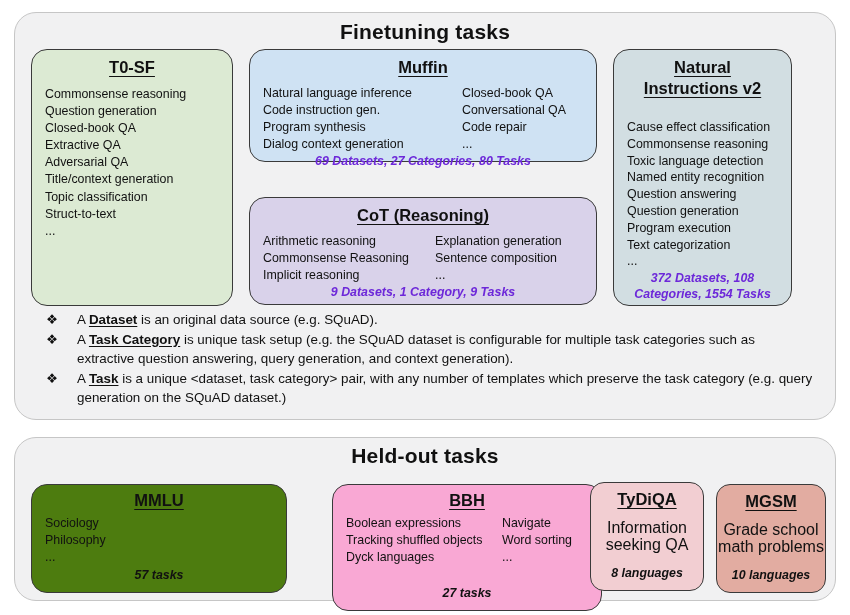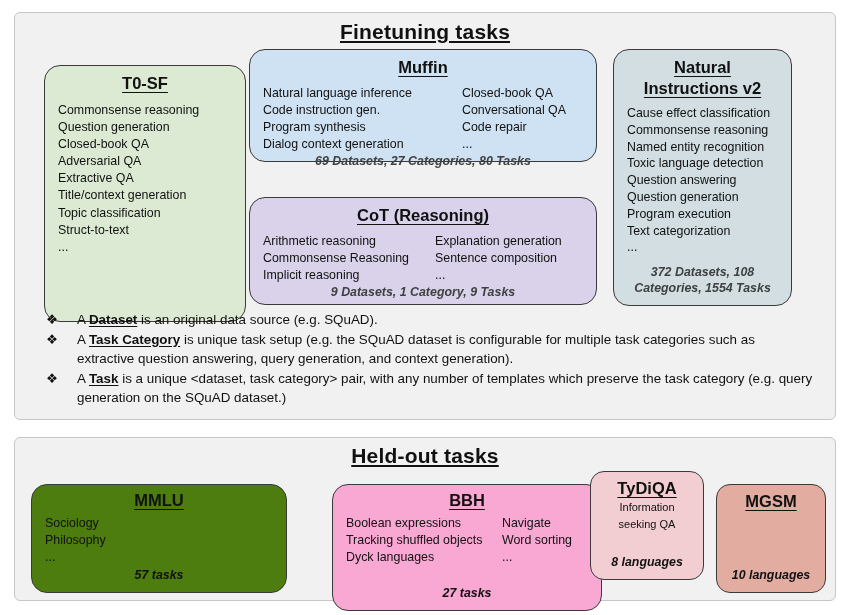--- a/index.html
+++ b/index.html
@@ -1,52 +1,52 @@
 <!DOCTYPE html>
 <html><head>
 <meta charset="utf-8">
 <style>
   * { margin:0; padding:0; box-sizing:border-box; }
   html,body { width:850px; height:615px; background:#ffffff;
     font-family:"Liberation Sans", sans-serif; color:#111; overflow:hidden; }
   .stage { position:relative; width:850px; height:615px; }
 
-  .panel { position:absolute; background:#f1f1f2; border:1.5px solid #c6c6c6; border-radius:6px;text-decoration:underline; }
+  .panel { position:absolute; background:#f1f1f2; border:1.5px solid #c6c6c6; border-radius:22px; }
   #finetune-panel { left:14px; top:12px; width:822px; height:408px; }
   #heldout-panel  { left:14px; top:437px; width:822px; height:164px; }
   .panel-title { text-align:center; font-size:21px; font-weight:bold; padding-top:7px; letter-spacing:0.2px; }
 
   .box { position:absolute; border:1.5px solid #3a3a3a; border-radius:16px;
          display:flex; flex-direction:column; }
-  #box-t0sf   { left:16px;  top:52px;  width:202px; height:257px; background:#dcead3;margin-left:13px; }
+  #box-t0sf   { left:16px;  top:36px;  width:202px; height:257px; background:#dcead3; }
   #box-muffin { left:234px; top:36px;  width:348px; height:113px; background:#cfe2f3; }
   #box-cot    { left:234px; top:184px; width:348px; height:108px; background:#d9d2ea; }
   #box-niv2   { left:598px; top:36px;  width:179px; height:257px; background:#d2dee2; }
 
   #box-mmlu   { left:16px;  top:46px; width:256px; height:109px; background:#4d7c0f; }
   #box-bbh    { left:289px; top:46px; width:270px; height:127px; background:#f9a8d4;margin-left:28px; }
-  #box-tydiqa { left:575px; top:33px; width:114px; height:109px; background:#f2ced2; border-radius:14px; }
+  #box-tydiqa { left:575px; top:44px; width:114px; height:109px; background:#f2ced2; border-radius:14px; }
   #box-mgsm   { left:701px; top:46px; width:110px; height:109px; background:#e2aca1; border-radius:14px; }
 
   .box-title { text-align:center; font-weight:bold; font-size:16.5px; padding-top:7px; line-height:21px; }
   .u { text-decoration:underline; text-underline-offset:3px; }
 
   .items { padding:8px 4px 0 13px; font-size:12.4px; line-height:17.1px; }
   .cols  { display:flex; padding:7px 4px 0 13px; font-size:12.4px; line-height:17.1px; }
   #box-muffin .col-l { width:199px; }
   #box-cot    .col-l { width:172px; }
   #box-mmlu   .col-l { width:137px; }
   #box-bbh    .col-l { width:156px; }
 
   .stats { margin-top:auto; text-align:center; font-weight:bold; font-style:italic;
            font-size:12.4px; line-height:16px; padding:0 12px 9px; }
-  .stats.blue { color:#404040; }
+  .stats.blue { color:#6d28d9; }
   .stats.dark { color:#111; }
 
-  .center-body { text-align:center; font-size:11px; line-height:16.5px; }
+  .center-body { text-align:center; font-size:16px; line-height:16.5px; padding-top:10px; }
 
   .notes { position:absolute; left:28px; right:20px; top:297px;
            font-size:13.4px; line-height:19.5px; }
   .note { display:flex; }
   .note-marker { width:18px; margin-right:16px; text-align:center; flex:none; }
   .note-term { font-weight:bold; text-decoration:underline; text-underline-offset:2px; }
   .note-text { flex:1; }
 </style>
 </head>
 <body>
@@ -55,22 +55,22 @@
 
   <div class="panel" id="finetune-panel">
     <div class="panel-title">Finetuning tasks</div>
 
     <div class="box" id="box-t0sf">
       <div class="box-title"><span class="u">T0-SF</span></div>
       <div class="items">
         <div>Commonsense reasoning</div>
         <div>Question generation</div>
         <div>Closed-book QA</div>
+        <div>Extractive QA</div>
         <div>Adversarial QA</div>
-        <div>Extractive QA</div>
         <div>Title/context generation</div>
         <div>Topic classification</div>
         <div>Struct-to-text</div>
         <div>...</div>
       </div>
     </div>
 
     <div class="box" id="box-muffin">
       <div class="box-title"><span class="u">Muffin</span></div>
       <div class="cols">
@@ -105,25 +105,25 @@
         </div>
       </div>
       <div class="stats blue">9 Datasets, 1 Category, 9 Tasks</div>
     </div>
 
     <div class="box" id="box-niv2">
       <div class="box-title">
         <div><span class="u">Natural</span></div>
         <div><span class="u">Instructions v2</span></div>
       </div>
-      <div class="items" style="padding-top:6px; line-height:16.8px;">
+      <div class="items" style="padding-top:20px; line-height:16.8px;">
         <div>Cause effect classification</div>
         <div>Commonsense reasoning</div>
+        <div>Toxic language detection</div>
         <div>Named entity recognition</div>
-        <div>Toxic language detection</div>
         <div>Question answering</div>
         <div>Question generation</div>
         <div>Program execution</div>
         <div>Text categorization</div>
         <div>...</div>
       </div>
       <div class="stats blue">372 Datasets, 108 Categories, 1554 Tasks</div>
     </div>
 
     <div class="notes">
@@ -178,17 +178,21 @@
       <div class="box-title" style="padding-top:6px;"><span class="u">TyDiQA</span></div>
       <div class="center-body">
         <div>Information</div>
         <div>seeking QA</div>
       </div>
       <div class="stats dark">8 languages</div>
     </div>
 
     <div class="box" id="box-mgsm">
       <div class="box-title" style="padding-top:6px;"><span class="u">MGSM</span></div>
+      <div class="center-body">
+        <div>Grade school</div>
+        <div>math problems</div>
+      </div>
       <div class="stats dark">10 languages</div>
     </div>
   </div>
 
 </div>
 
 </body></html>

